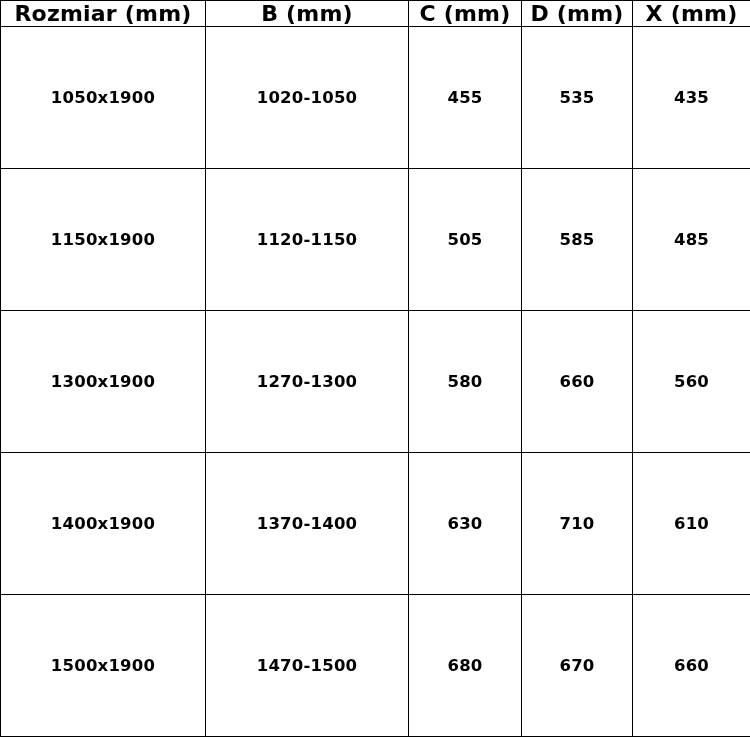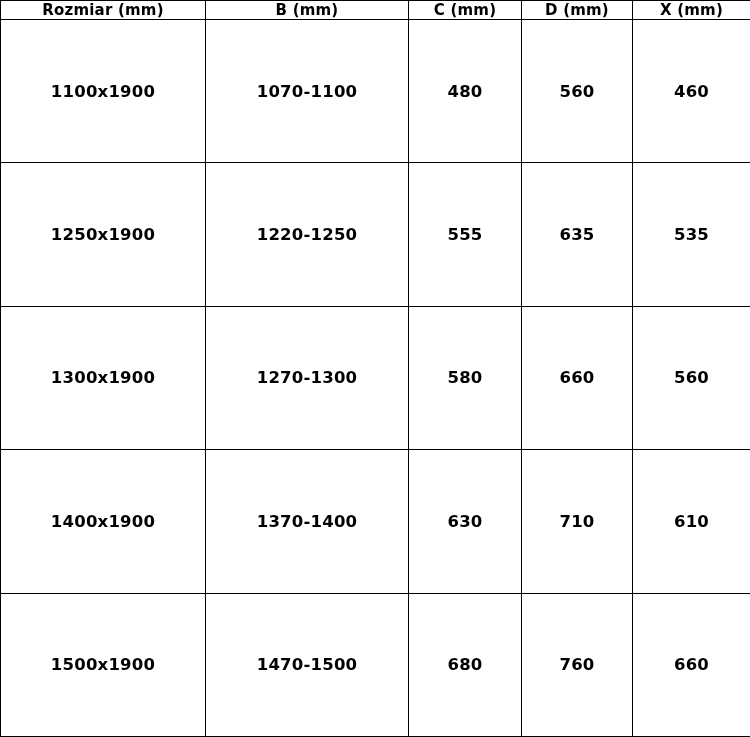--- a/index.html
+++ b/index.html
@@ -28,21 +28,21 @@
   table.size-table th {
     border: 1px solid #000000;
     text-align: center;
     vertical-align: middle;
     font-weight: bold;
     font-size: 16.5px;
     letter-spacing: 0.2px;
     padding: 0 4px;
   }
   table.size-table thead th {
-    font-size: 15px;
+    font-size: 22px;
     margin-top: 36px;
   }
   
   col.c0 { width: 205px; }
   col.c1 { width: 203px; }
   col.c2 { width: 113px; }
   col.c3 { width: 111px; }
   col.c4 { width: 118px; }
 </style>
 </head>
@@ -61,49 +61,49 @@
       <tr>
         <th>Rozmiar (mm)</th>
         <th>B (mm)</th>
         <th>C (mm)</th>
         <th>D (mm)</th>
         <th>X (mm)</th>
       </tr>
     </thead>
     <tbody>
       <tr>
-        <td>1100x1900</td>
-        <td>1070-1100</td>
-        <td>480</td>
-        <td>560</td>
-        <td>460</td>
+        <td>1050x1900</td>
+        <td>1020-1050</td>
+        <td>455</td>
+        <td>535</td>
+        <td>435</td>
       </tr>
       <tr>
-        <td>1250x1900</td>
-        <td>1220-1250</td>
-        <td>555</td>
-        <td>635</td>
-        <td>535</td>
+        <td>1150x1900</td>
+        <td>1120-1150</td>
+        <td>505</td>
+        <td>585</td>
+        <td>485</td>
       </tr>
       <tr>
         <td>1300x1900</td>
         <td>1270-1300</td>
         <td>580</td>
         <td>660</td>
         <td>560</td>
       </tr>
       <tr>
         <td>1400x1900</td>
         <td>1370-1400</td>
         <td>630</td>
         <td>710</td>
         <td>610</td>
       </tr>
       <tr>
         <td>1500x1900</td>
         <td>1470-1500</td>
         <td>680</td>
-        <td>760</td>
+        <td>670</td>
         <td>660</td>
       </tr>
     </tbody>
   </table>
 </div>
 
 </body></html>

